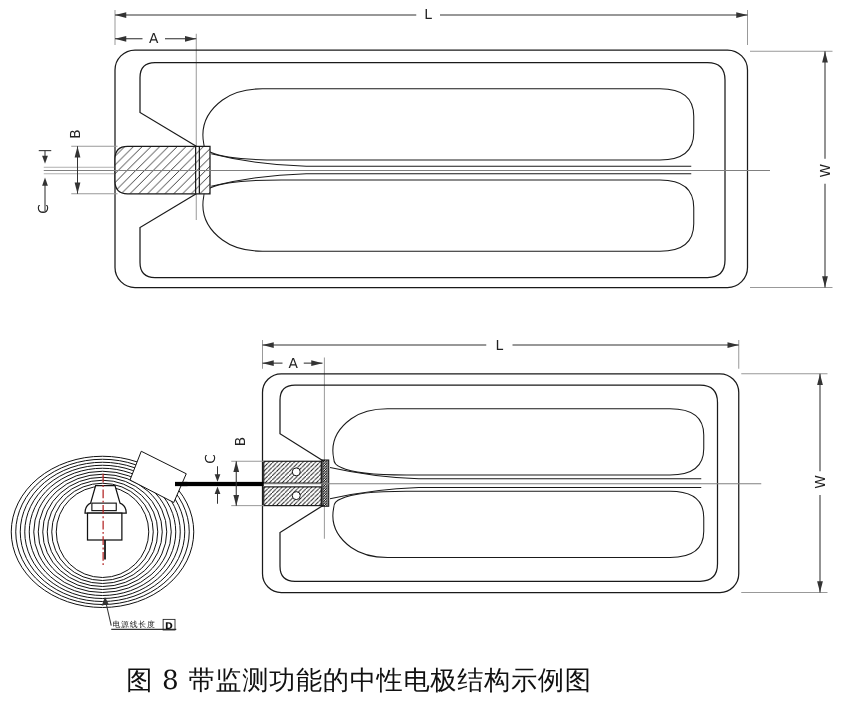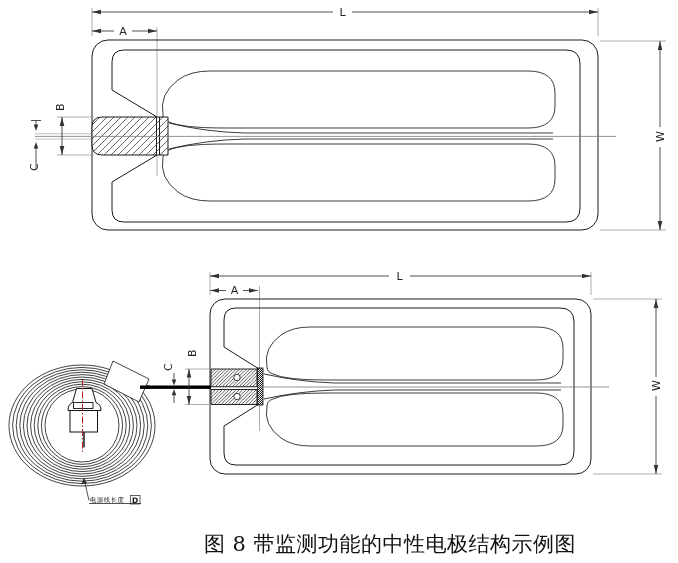--- a/index.html
+++ b/index.html
@@ -9,21 +9,21 @@
   .ln{fill:none;stroke:#1a1a1a;stroke-width:1;}
   .thin{fill:none;stroke:#1a1a1a;stroke-width:0.85;}
   .dim{fill:none;stroke:#333;stroke-width:0.85;}
   .ext{fill:none;stroke:#999;stroke-width:0.8;}
   .ctr{fill:none;stroke:#808080;stroke-width:0.85;}
   .ctrlight{fill:none;stroke:#b0b0b0;stroke-width:0.8;}
   .arr{fill:#333;stroke:none;}
   .dimlbl{font:11px "DejaVu Sans",sans-serif;fill:#222;}
   .tinylbl{font:6.3px "DejaVu Sans",sans-serif;fill:#222;letter-spacing:0.6px;}
   .dlbl{font:bold 7.5px "DejaVu Sans",sans-serif;fill:#111;}
-  .caption{position:absolute;left:101px;top:530px;width:578px;text-align:center;
+  .caption{position:absolute;left:101px;top:530px;width:578px;
            font-family:"DejaVu Serif","Liberation Serif",serif;font-size:21px;color:#111;
            letter-spacing:0.5px;white-space:nowrap;}
 </style>
 </head>
 <body>
 
 <div class="canvas">
 <svg width="678" height="563" viewBox="0 0 678 563">
   <defs>
     <pattern id="h1" width="7" height="7" patternUnits="userSpaceOnUse">

